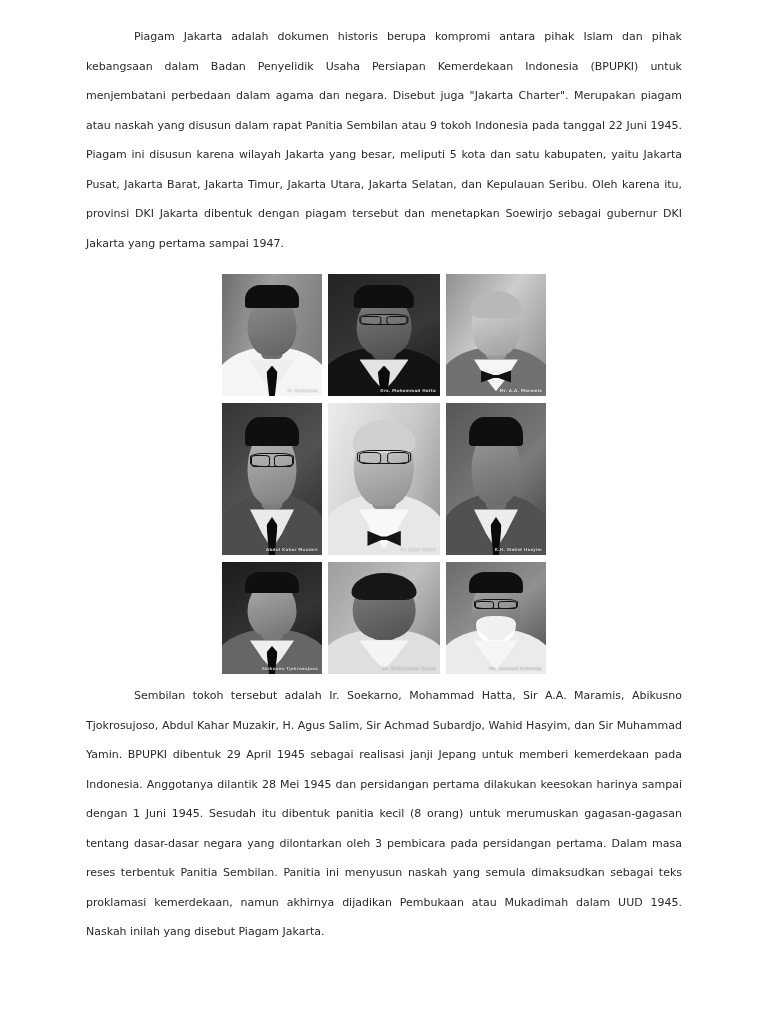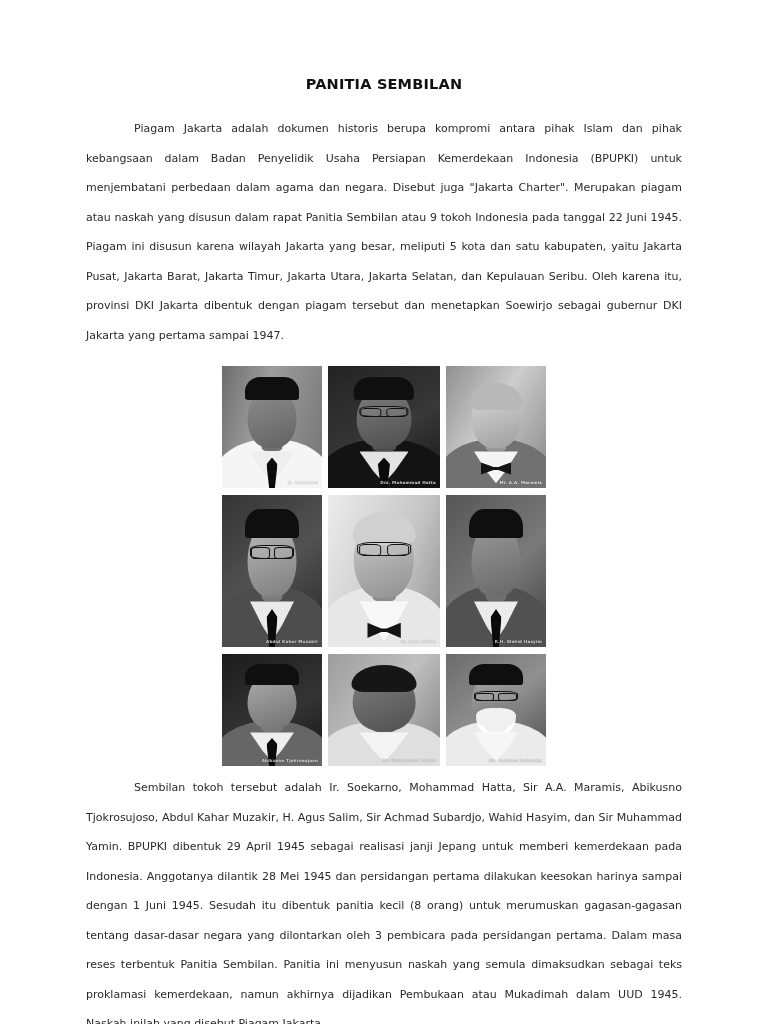--- a/index.html
+++ b/index.html
@@ -218,21 +218,20 @@
     height: 40%;
     transform: translateX(-50%);
     border-radius: 44% 44% 0 0 / 64% 64% 0 0;
   }
 </style>
 </head>
 <body>
 
 <div class="page">
 
-  <h1 class="doc-title">PANITIA SEMBILAN</h1>
 
   <p class="para para-intro">Piagam Jakarta adalah dokumen historis berupa kompromi antara pihak Islam dan pihak kebangsaan dalam Badan Penyelidik Usaha Persiapan Kemerdekaan Indonesia (BPUPKI) untuk menjembatani perbedaan dalam agama dan negara. Disebut juga "Jakarta Charter". Merupakan piagam atau naskah yang disusun dalam rapat Panitia Sembilan atau 9 tokoh Indonesia pada tanggal 22 Juni 1945. Piagam ini disusun karena wilayah Jakarta yang besar, meliputi 5 kota dan satu kabupaten, yaitu Jakarta Pusat, Jakarta Barat, Jakarta Timur, Jakarta Utara, Jakarta Selatan, dan Kepulauan Seribu. Oleh karena itu, provinsi DKI Jakarta dibentuk dengan piagam tersebut dan menetapkan Soewirjo sebagai gubernur DKI Jakarta yang pertama sampai 1947.</p>
 
   <div class="photo-grid">
 
     <div class="photo">
       <div class="backdrop" style="background:linear-gradient(105deg,#6e6e6e 0%,#9a9a9a 38%,#767676 100%);"></div>
       <div class="figure">
         <div class="suit" style="background:#e9e7e3;"></div>
         <div class="shoulders" style="background:#eeece8;"></div>

